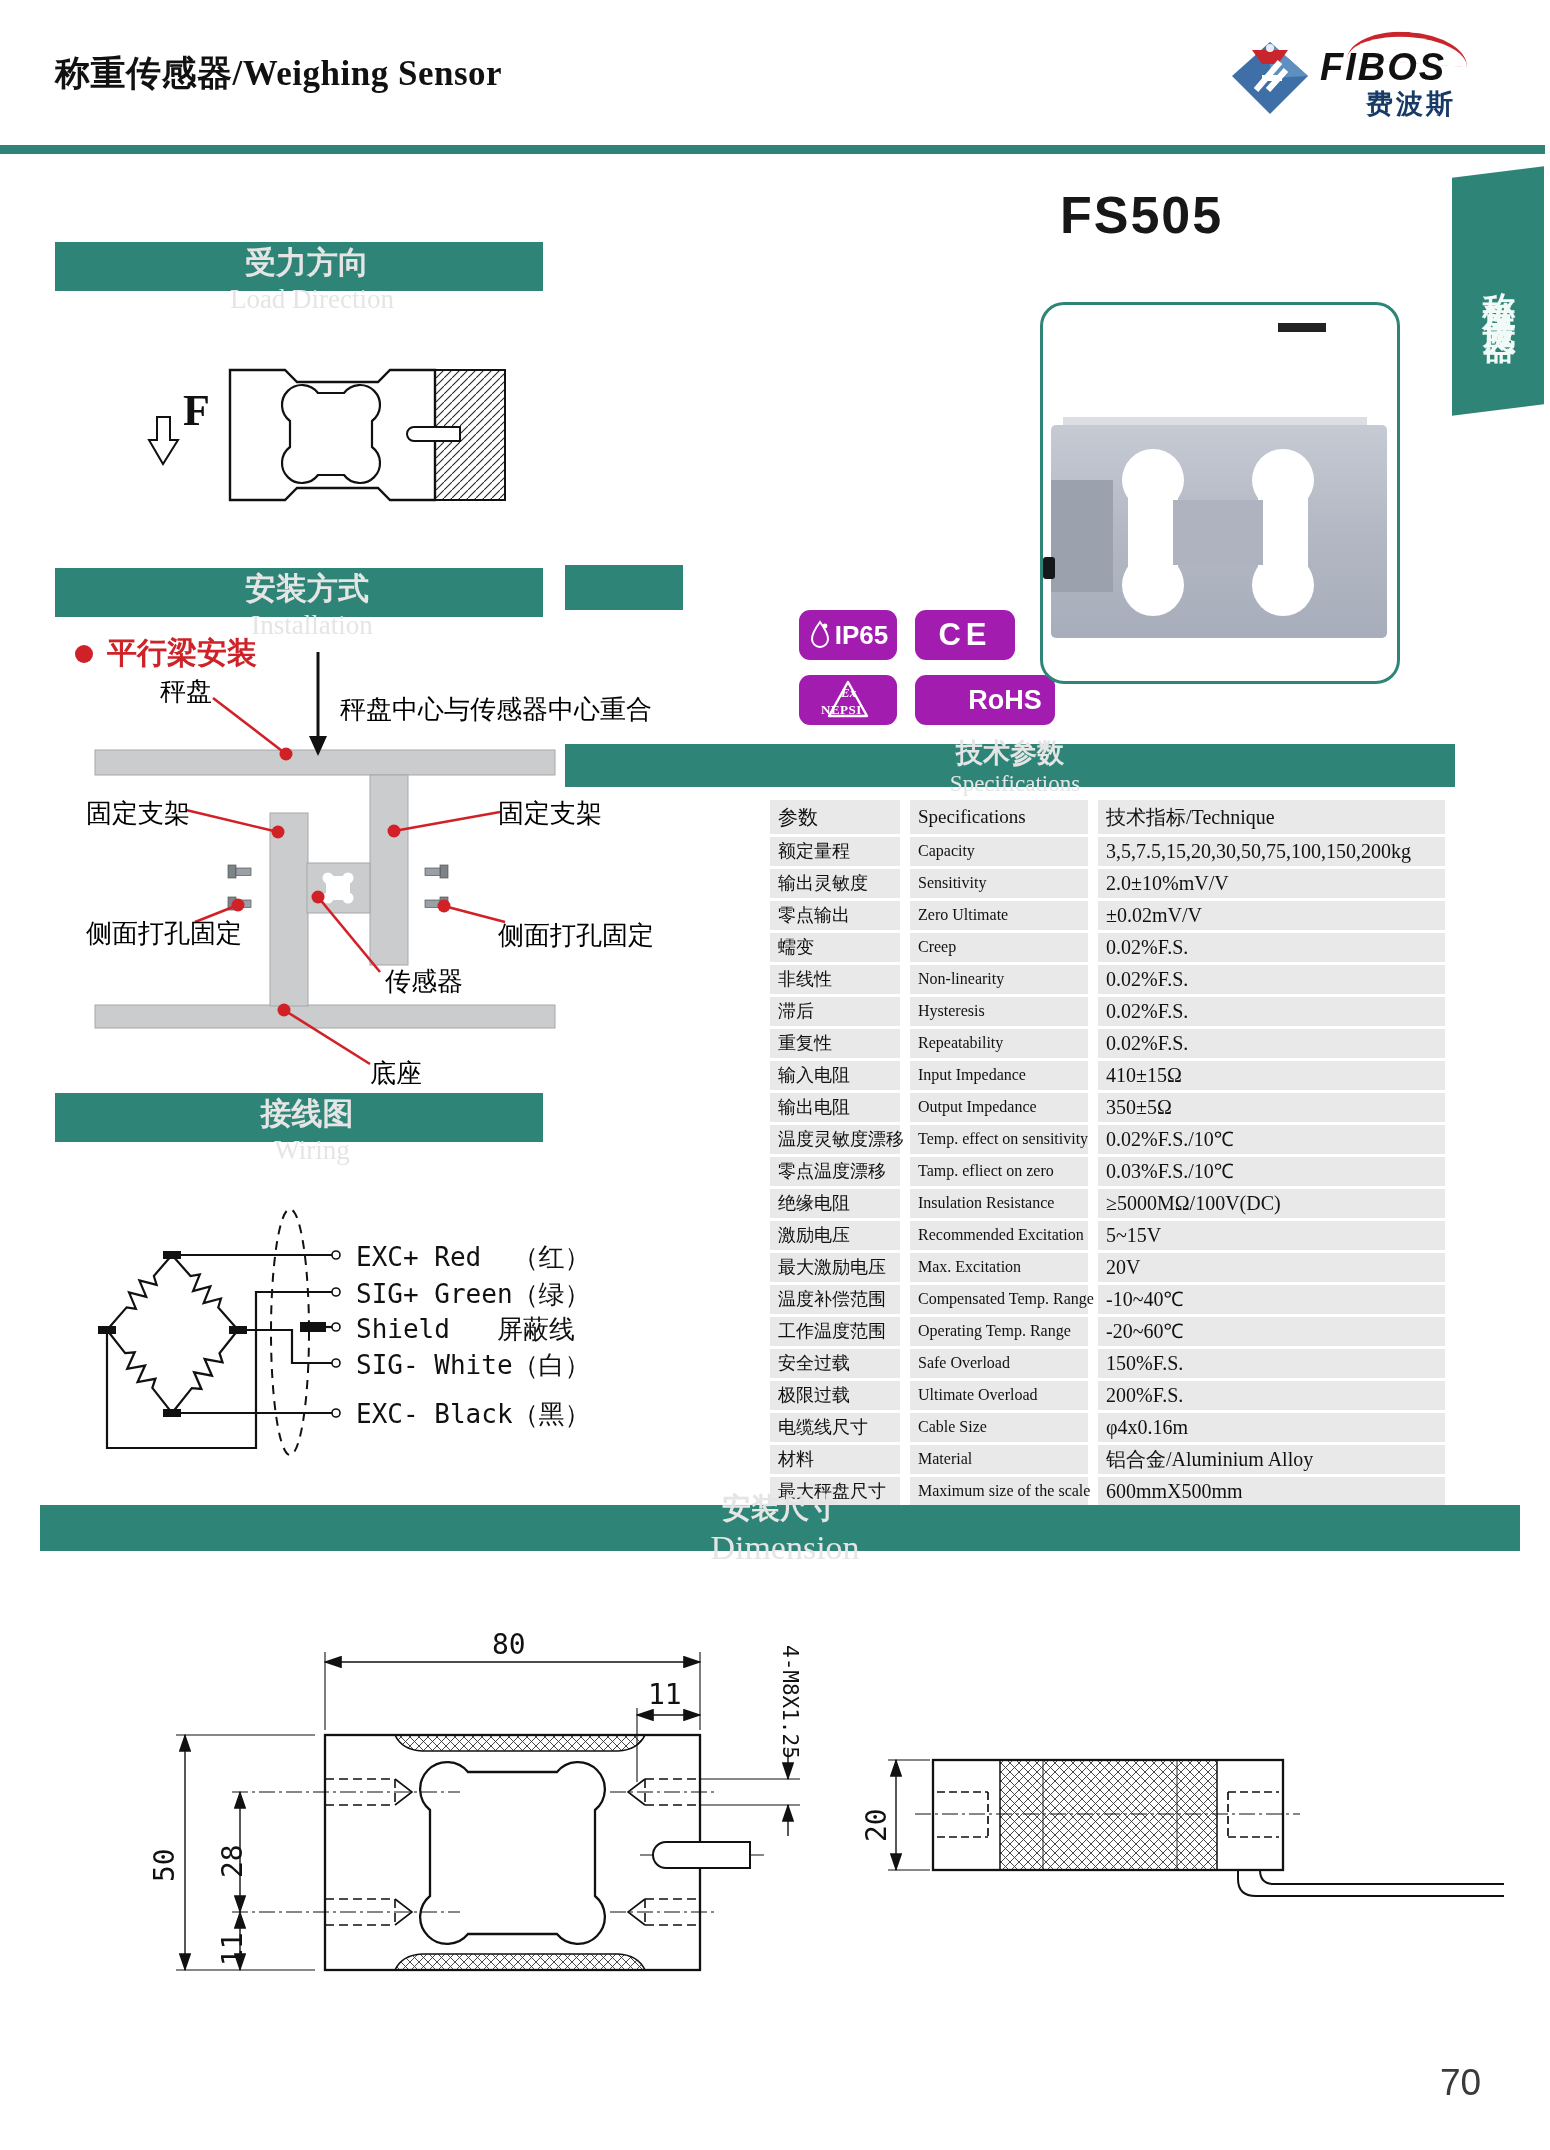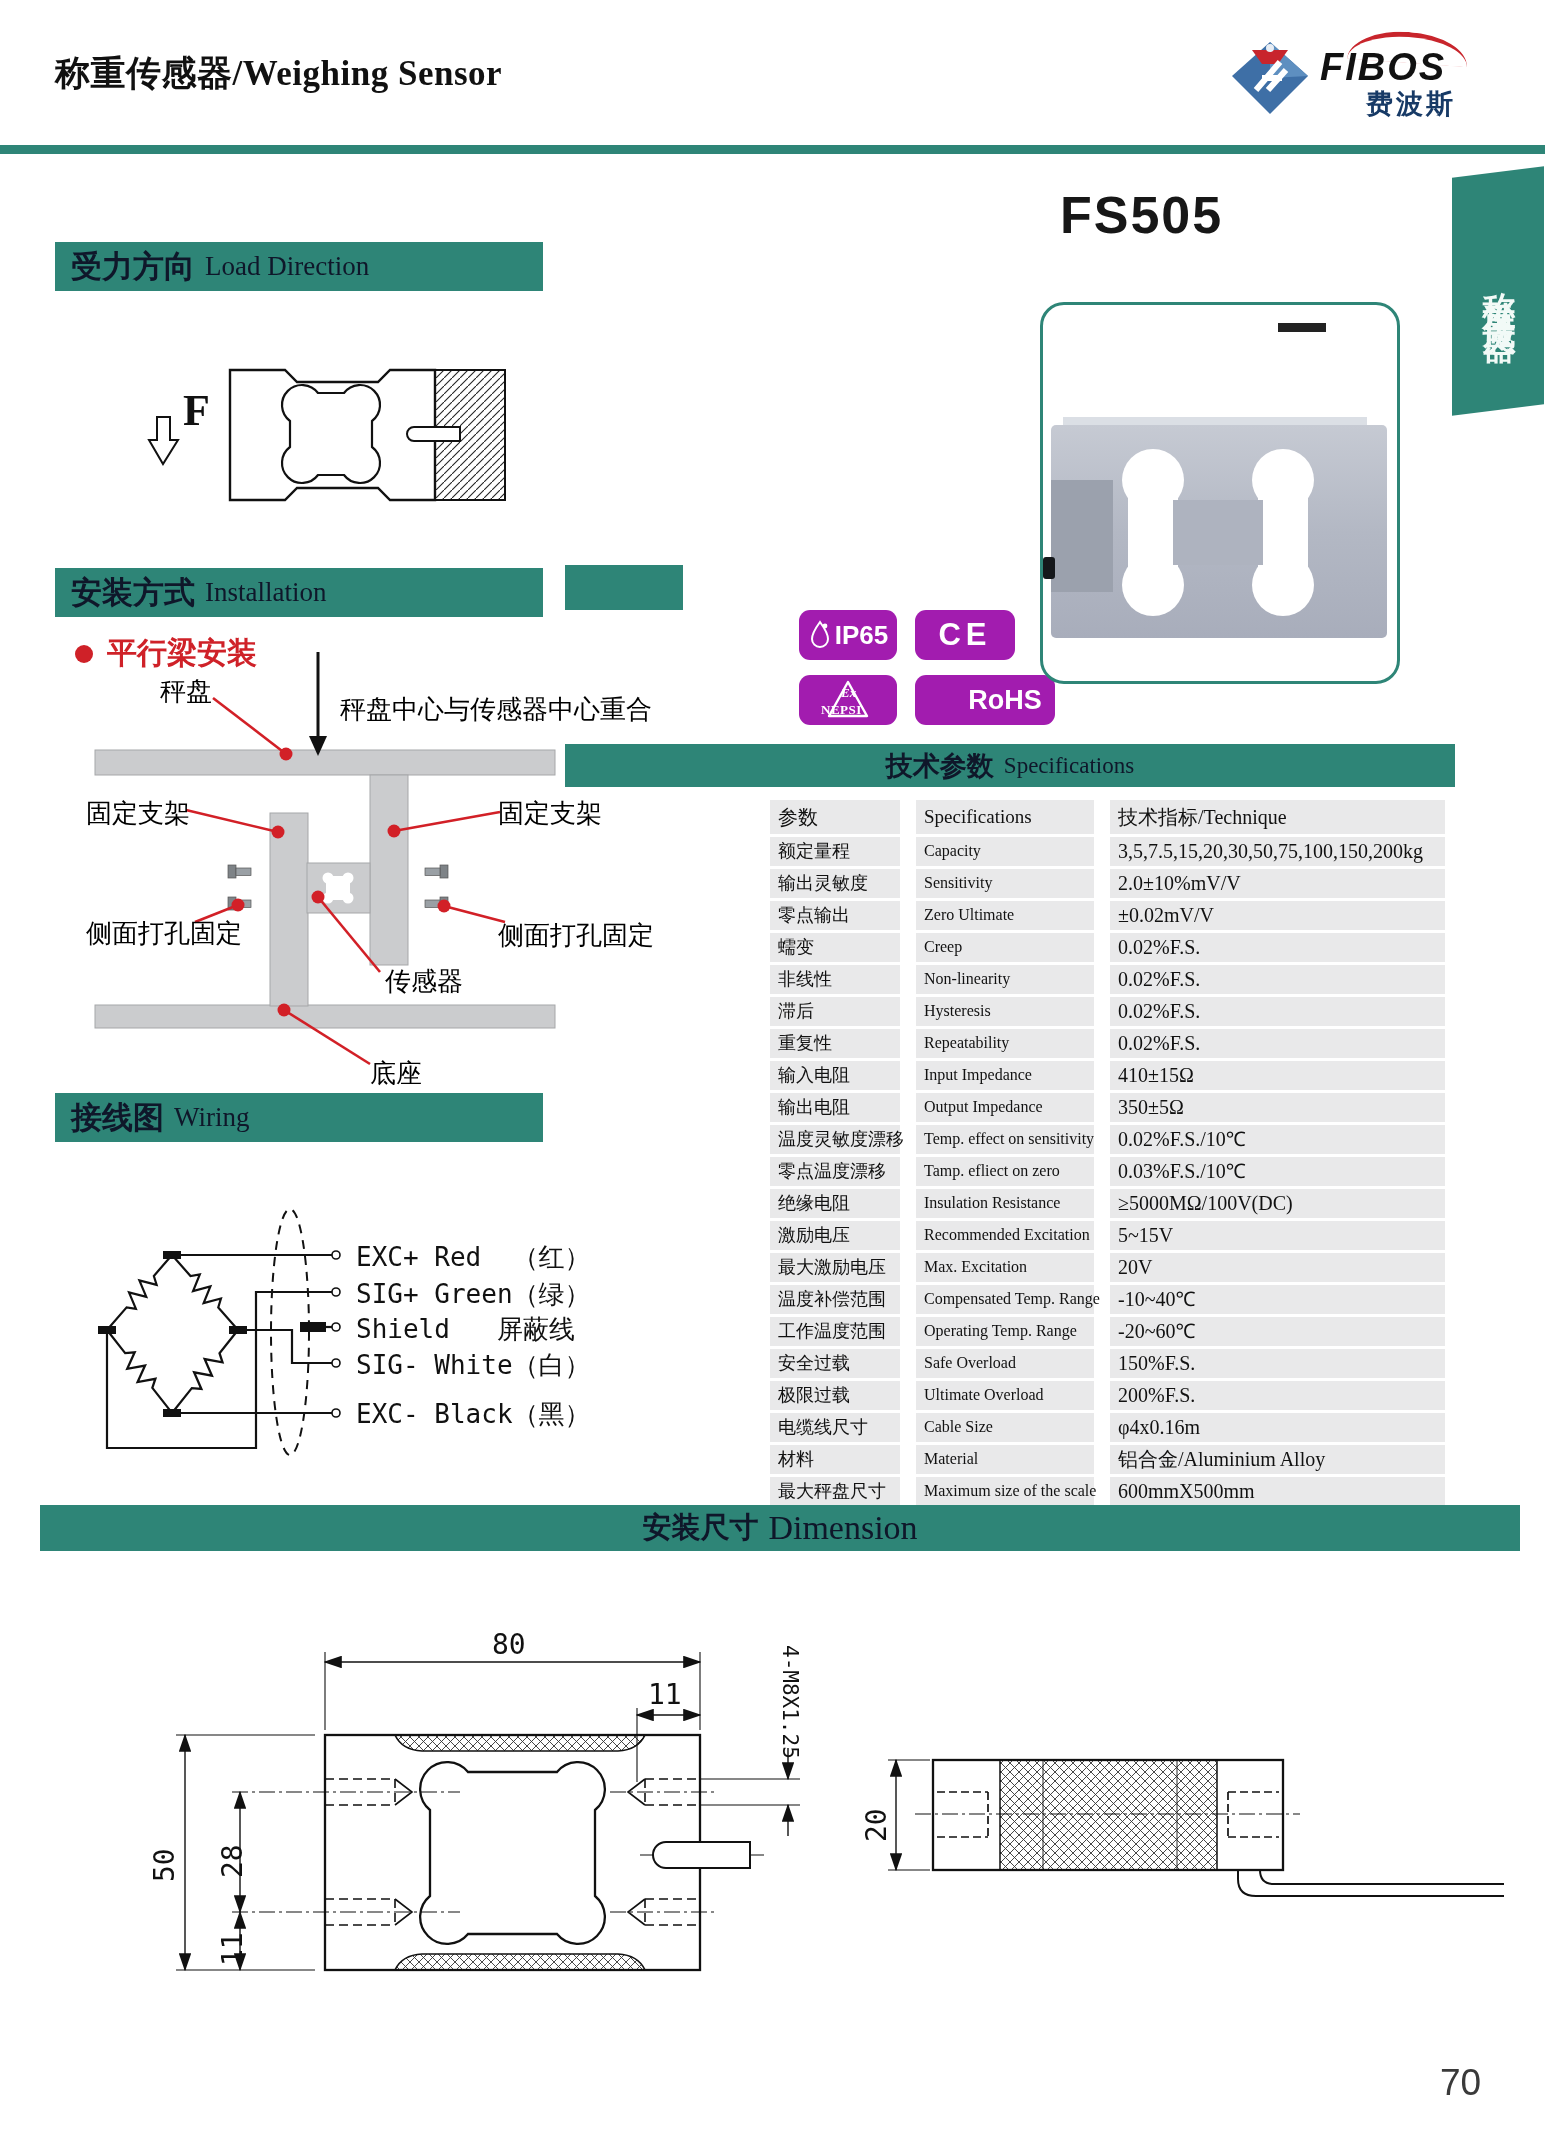--- a/index.html
+++ b/index.html
@@ -23,21 +23,21 @@
   .model{left:1060px;top:185px;width:290px;text-align:left;font-family:"Liberation Sans",sans-serif;
          font-weight:bold;font-size:52px;letter-spacing:2px;color:#171717;}
 
   
   .side-tab{left:1452px;top:172px;width:92px;height:238px;background:#2E8577;transform:skewY(-7deg);
             display:flex;align-items:center;justify-content:center;}
   .side-tab-text{transform:skewY(7deg);writing-mode:vertical-rl;text-orientation:upright;
                  color:#f2faf7;font-size:33px;font-weight:bold;letter-spacing:10px;}
 
   
-  .secbar{height:49px;background:#2E8577;color:#0f172a;display:flex;align-items:center;padding-left:16px;box-sizing:border-box;}
+  .secbar{height:49px;background:#2E8577;color:#e5e5e5;display:flex;align-items:center;padding-left:16px;box-sizing:border-box;flex-direction:column;}
   .secbar .zh{font-size:31px;font-weight:bold;}
   .secbar .en{font-size:27px;margin-left:10px;}
   .sec-load{left:55px;top:242px;width:488px;}
   .sec-install{left:55px;top:568px;width:488px;}
   .sec-wiring{left:55px;top:1093px;width:488px;}
   .spec-deco{left:565px;top:565px;width:118px;height:45px;background:#2E8577;}
   .sec-spec{left:565px;top:744px;width:890px;height:43px;justify-content:center;padding-left:0;}
   .sec-spec .zh{font-size:27px;} .sec-spec .en{font-size:23px;}
   .sec-dim{left:40px;top:1505px;width:1480px;height:46px;justify-content:center;padding-left:0;}
   .sec-dim .zh{font-size:29px;} .sec-dim .en{font-size:34px;}
@@ -61,21 +61,21 @@
               font-weight:bold;font-size:27px;padding-left:40px;}
   .ex-tri{position:absolute;left:26px;top:3px;}
   .ex-l1{position:absolute;left:42px;top:10px;font-size:13px;font-style:italic;font-weight:bold;font-family:"Liberation Serif",serif;}
   .ex-l2{position:absolute;left:22px;top:27px;font-size:13px;font-weight:bold;font-family:"Liberation Serif",serif;letter-spacing:0.5px;}
 
   
   .product-box{left:1040px;top:302px;width:360px;height:382px;border:3px solid #2E8577;border-radius:24px;box-sizing:border-box;}
 
   
   .spec-table{left:770px;top:800px;width:675px;}
-  .spec-row{display:flex;gap:16px;margin-bottom:3px;}
+  .spec-row{display:flex;gap:10px;margin-bottom:3px;}
   .spec-row .cell{background:#E9E9EA;display:flex;align-items:center;box-sizing:border-box;
                   padding:3px 2px 3px 8px;min-height:27px;line-height:1.15;}
   .cell.c0{width:130px;font-size:18px;white-space:nowrap;}
   .cell.c1{width:178px;font-size:16px;white-space:nowrap;}
   .cell.c2{flex:1;font-size:20px;}
   .spec-head .cell{min-height:34px;}
   .spec-head .c0{font-size:20px;}
   .spec-head .c1{font-size:19px;}
   .spec-head .c2{font-size:20px;}
 

